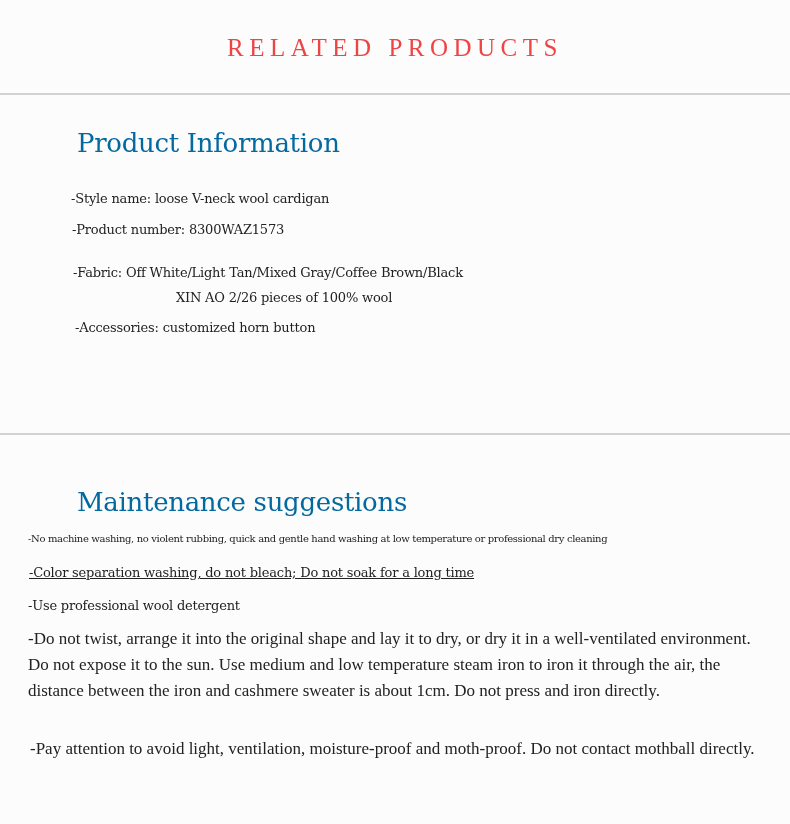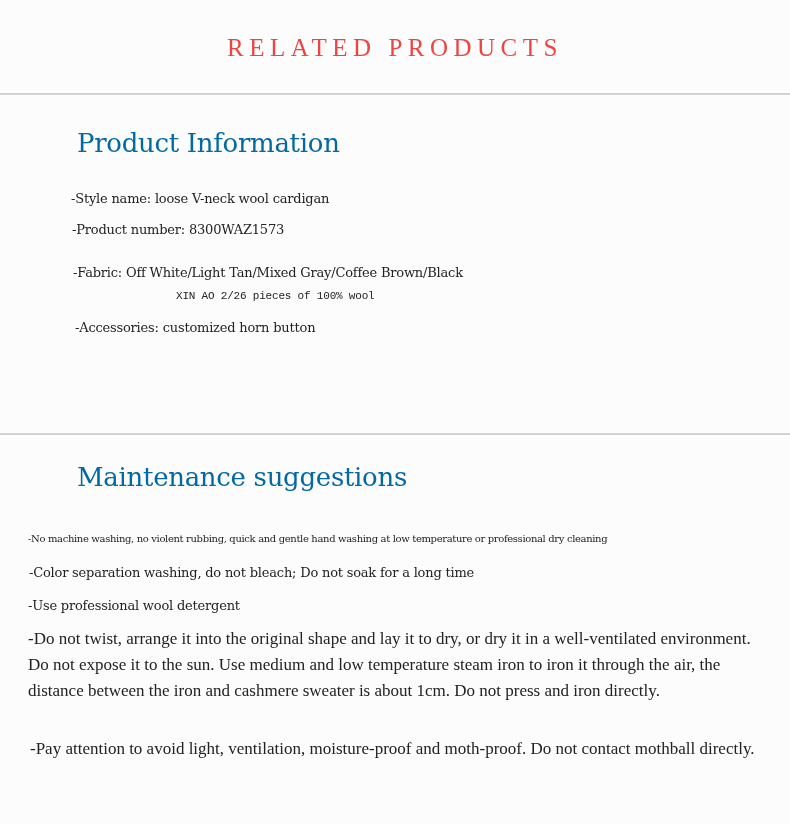--- a/index.html
+++ b/index.html
@@ -40,21 +40,21 @@
       white-space: nowrap;
     }
     .line {
       position: absolute;
       font-family: "DejaVu Serif", serif;
       font-size: 13px;
       color: #222;
       white-space: nowrap;
       letter-spacing: -0.2px;
     }
-    .line.small { font-size: 11px; font-family: Liberation Mono, monospace; }
+    .line.small { font-size: 13px; }
     .line.tiny { font-size: 10px; letter-spacing: -0.35px; }
     .para {
       position: absolute;
       font-family: "Liberation Serif", serif;
       font-size: 17px;
       line-height: 26px;
       color: #222;
     }
   </style>
 </head>
@@ -71,19 +71,19 @@
   <div class="line" style="left:71px; top:191px;">-Style name: loose V-neck wool cardigan</div>
   <div class="line" style="left:72px; top:222px;">-Product number: 8300WAZ1573</div>
   <div class="line" style="left:73px; top:265px;">-Fabric: Off White/Light Tan/Mixed Gray/Coffee Brown/Black</div>
   <div class="line small" style="left:176px; top:290px;">XIN AO 2/26 pieces of 100% wool</div>
   <div class="line" style="left:75px; top:320px;">-Accessories: customized horn button</div>
 </section>
 
 <div class="divider" style="top:433px;"></div>
 
 <section>
-  <div class="h2" style="left:77px; top:462px;text-align:right;">Maintenance suggestions</div>
+  <div class="h2" style="left:77px; top:487px;text-align:right;">Maintenance suggestions</div>
   <div class="line tiny" style="left:28px; top:533px;">-No machine washing, no violent rubbing, quick and gentle hand washing at low temperature or professional dry cleaning</div>
-  <div class="line" style="left:29px; top:565px;">-Color separation washing, do not bleach; Do not soak for a long time</div>
+  <div class="line" style="left:29px; top:565px;text-decoration:underline;">-Color separation washing, do not bleach; Do not soak for a long time</div>
   <div class="line" style="left:28px; top:598px;">-Use professional wool detergent</div>
   <div class="para" style="left:28px; top:626px; width:745px;">-Do not twist, arrange it into the original shape and lay it to dry, or dry it in a well-ventilated environment. Do not expose it to the sun. Use medium and low temperature steam iron to iron it through the air, the distance between the iron and cashmere sweater is about 1cm. Do not press and iron directly.</div>
   <div class="para" style="left:30px; top:736px; width:750px;">-Pay attention to avoid light, ventilation, moisture-proof and moth-proof. Do not contact mothball directly.</div>
 </section>
 
 </body></html>

